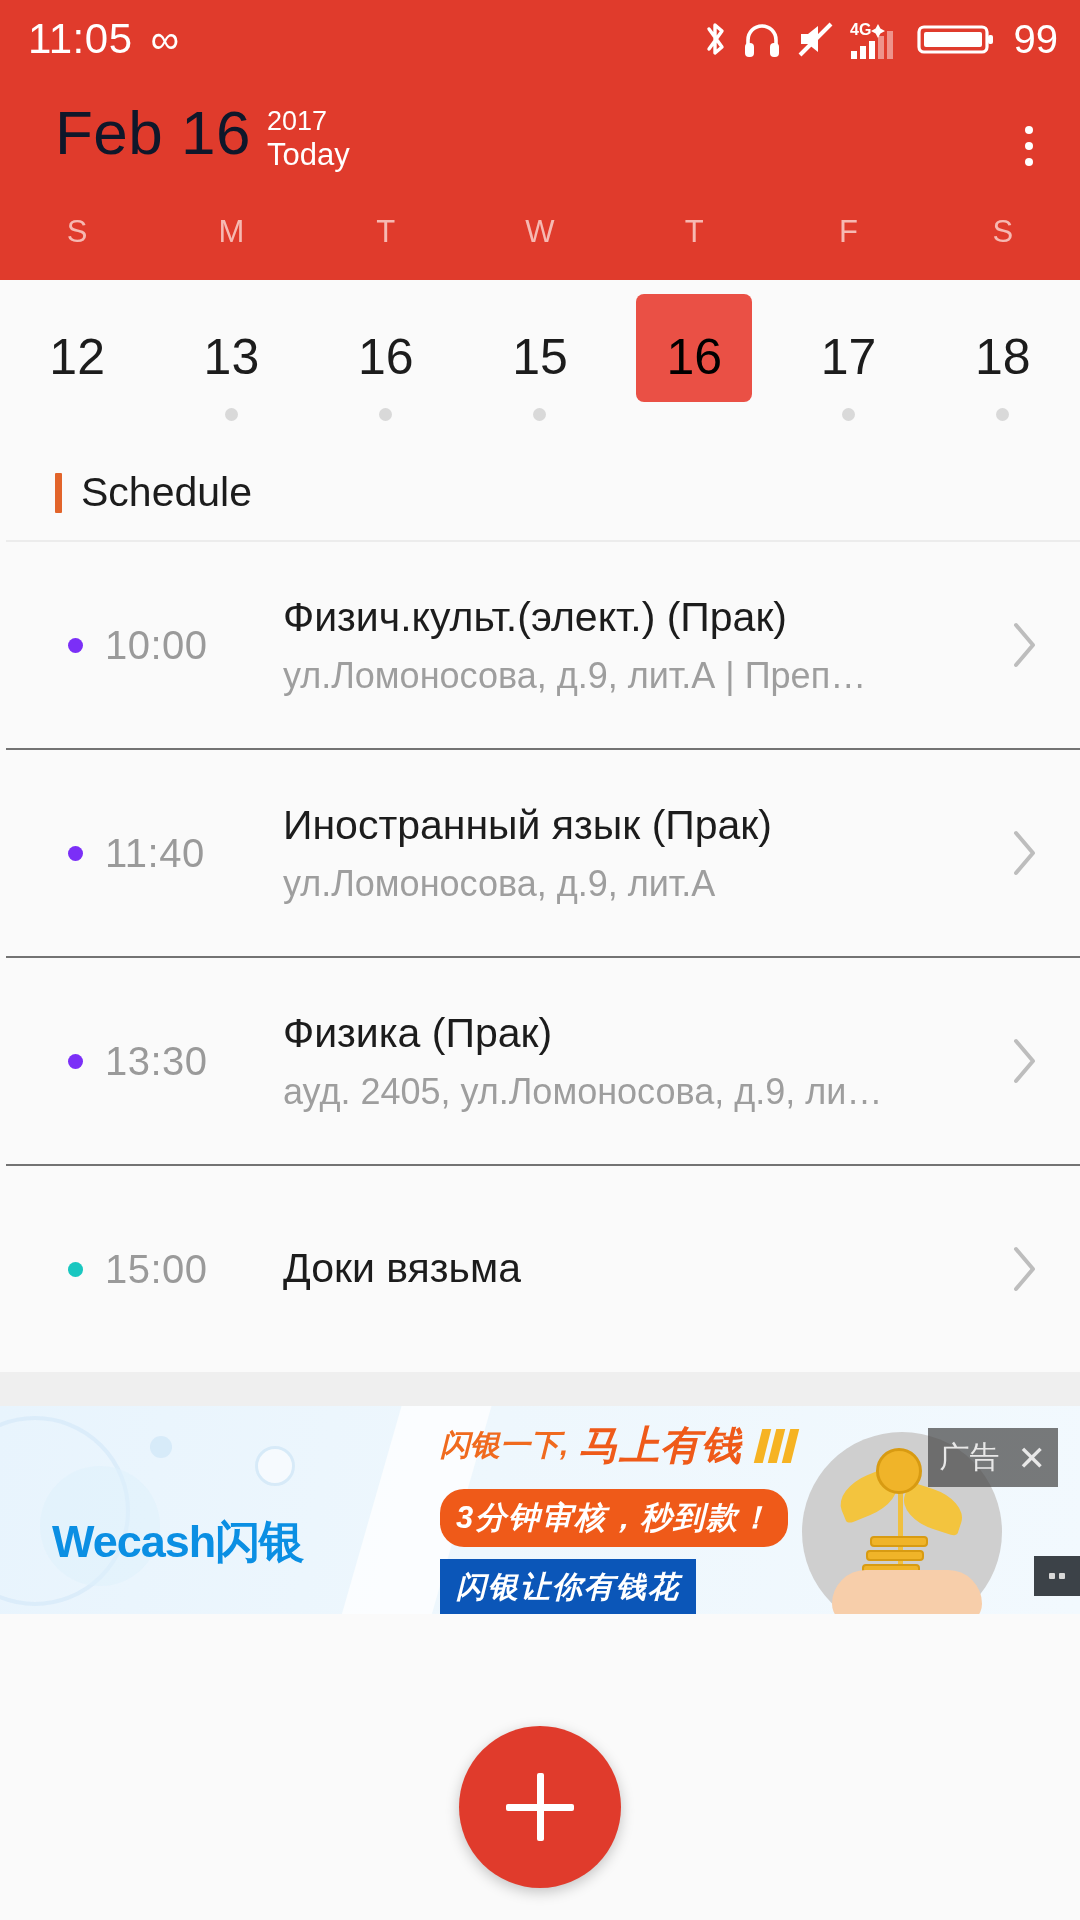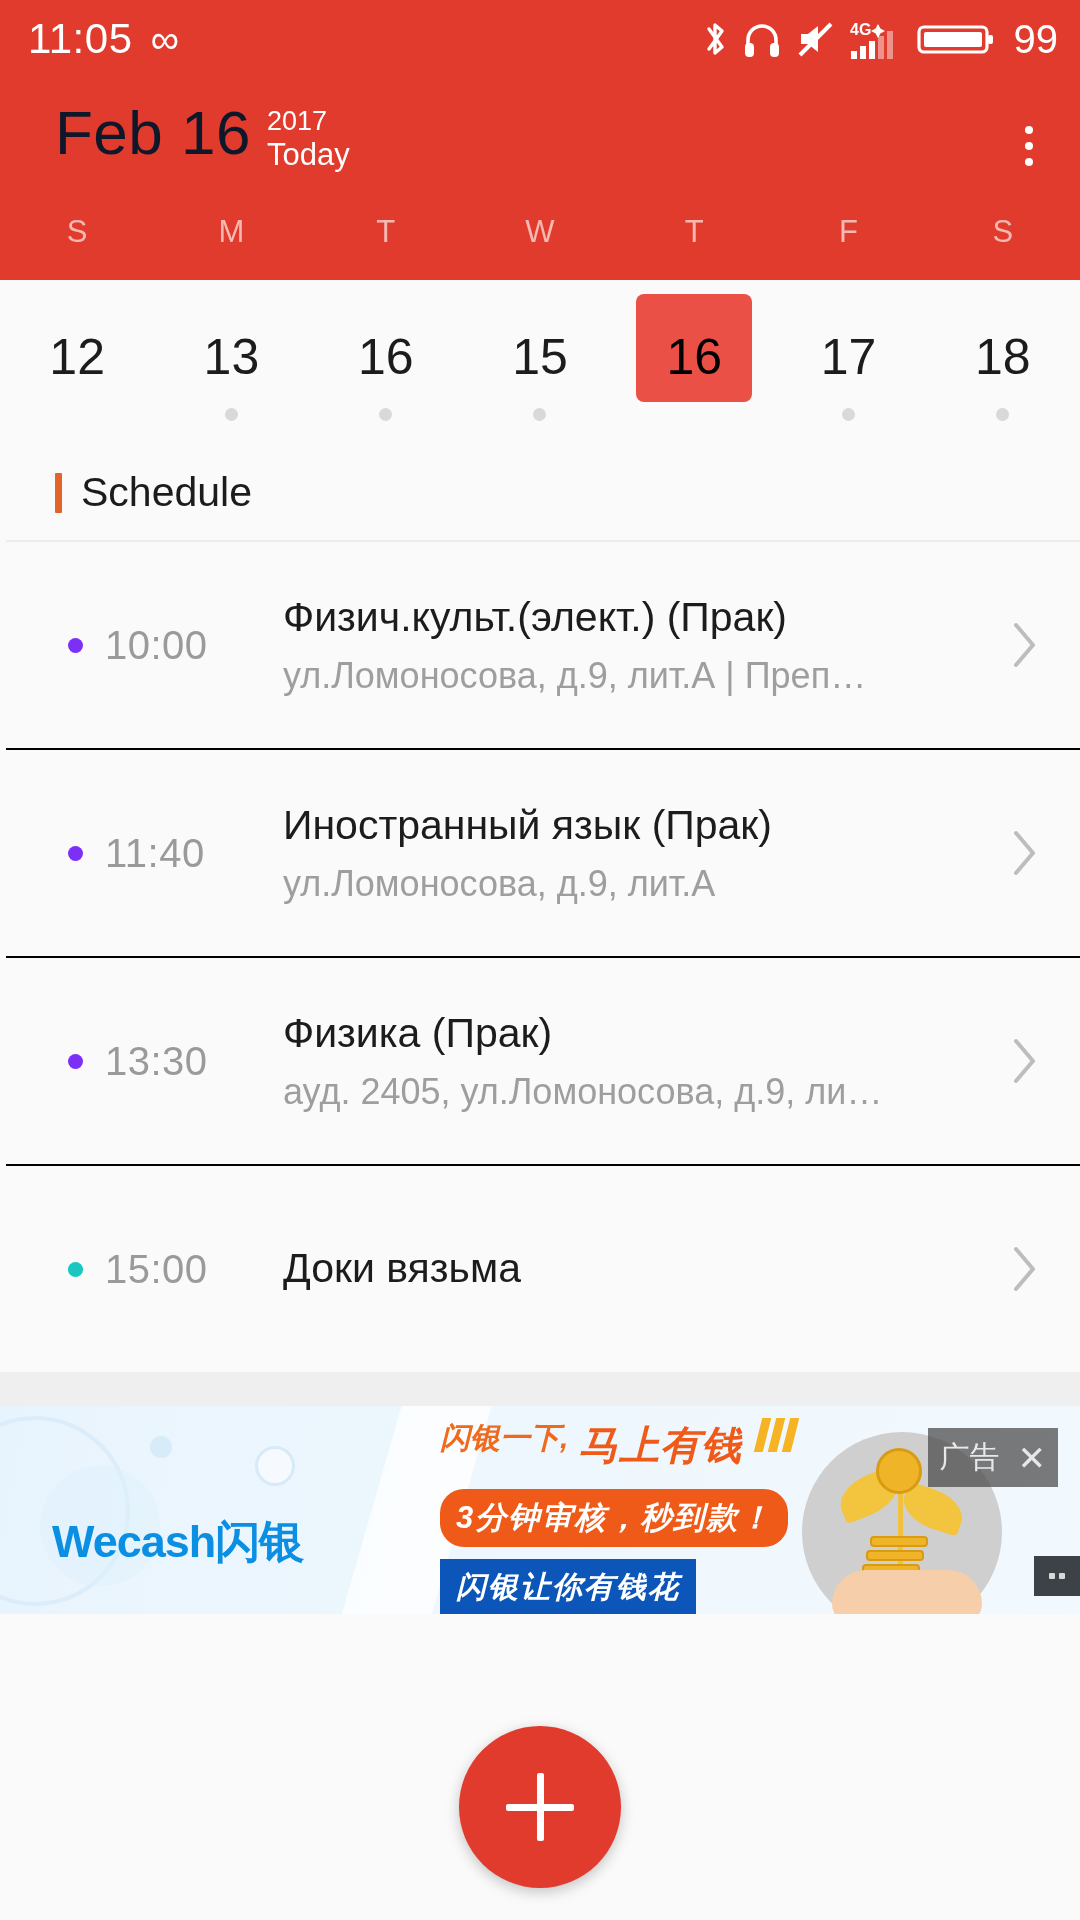--- a/index.html
+++ b/index.html
@@ -64,21 +64,21 @@
 
   
   .sched-head { display: flex; align-items: center; padding: 30px 0 24px 55px; }
   .sched-bar { width: 7px; height: 40px; background: #e2642a; border-radius: 1px; margin-right: 19px; }
   .sched-title { font-size: 41px; color: #1c1c1c; }
 
   .evlist { background: #fafafa; padding-left: 6px; }
   .evrow {
     display: flex; align-items: center;
     padding: 0 34px 0 62px; height: 208px;
-    border-top: 2px solid #000000; position: relative; cursor: pointer;
+    border-top: 2px solid #737373; position: relative; cursor: pointer;
   }
   .evrow:first-child { border-top: 2px solid #ececec; }
   .ev-dot { width: 15px; height: 15px; border-radius: 50%; flex: none; margin-right: 22px; }
   .ev-time { font-size: 40px; color: #9a9a9a; width: 166px; flex: none; letter-spacing: 0.5px; }
   .ev-body { flex: 1; min-width: 0; padding-left: 12px; }
   .ev-title {
     font-size: 41px; color: #1c1c1c; line-height: 1.25;
     white-space: nowrap; overflow: hidden; text-overflow: ellipsis;
   }
   .ev-sub {
@@ -103,21 +103,21 @@
   .ad-logo {
     position: absolute; left: 52px; bottom: 42px;
     font-size: 45px; font-weight: bold; color: #0b8fe3; letter-spacing: -1px;
     white-space: nowrap;
   }
   .ad-diag {
     position: absolute; left: 370px; top: -40px; width: 90px; height: 300px;
     background: rgba(255,255,255,.75); transform: skewX(-16deg);
   }
   .ad-lines { position: absolute; left: 440px; top: 12px; width: 580px; }
-  .ad-l1 { display: flex; align-items: flex-start; gap: 10px; }
+  .ad-l1 { display: flex; align-items: center; gap: 10px; }
   .ad-l1 .t1 { color: #f06a1e; font-size: 30px; font-weight: bold; font-style: italic; }
   .ad-l1 .t2 { color: #ef5a19; font-size: 40px; font-weight: bold; font-style: italic; letter-spacing: 1px; }
   .ad-bars { display: flex; gap: 5px; margin-left: 6px; }
   .ad-bars i { display: block; width: 9px; height: 34px; background: #f6b323; transform: skewX(-14deg); }
   .ad-l2 {
     margin-top: 16px; background: #ef5a19; color: #fff;
     font-size: 31px; font-weight: bold; font-style: italic;
     padding: 8px 16px; display: inline-block; letter-spacing: 2px; border-radius: 24px;
   }
   .ad-l3 {

